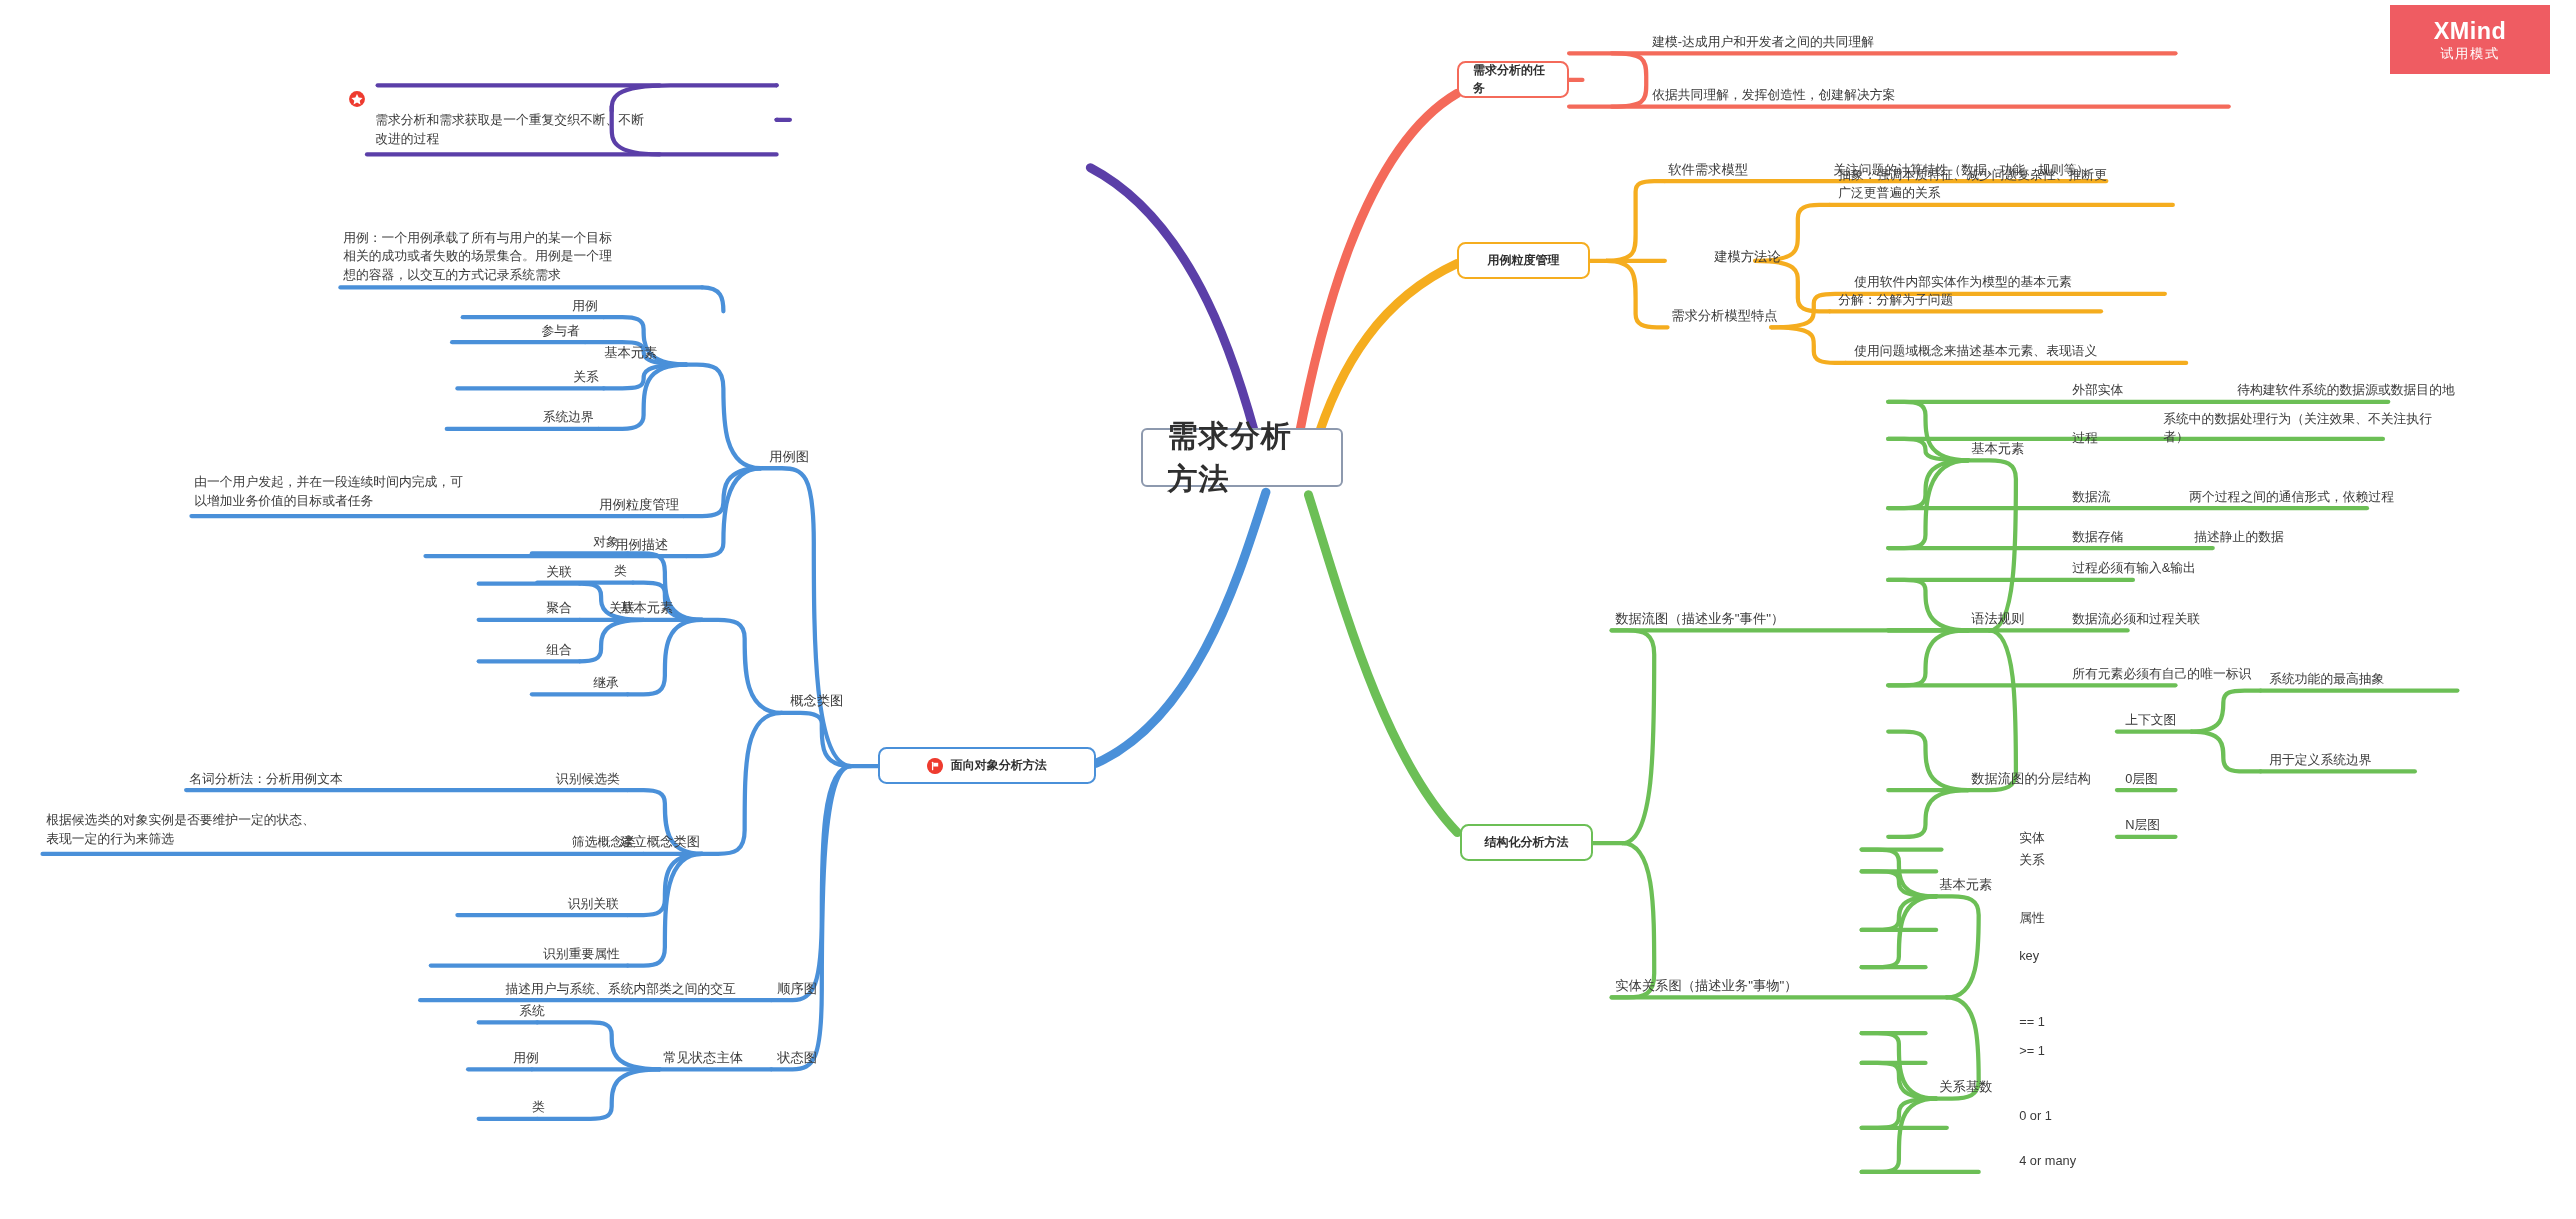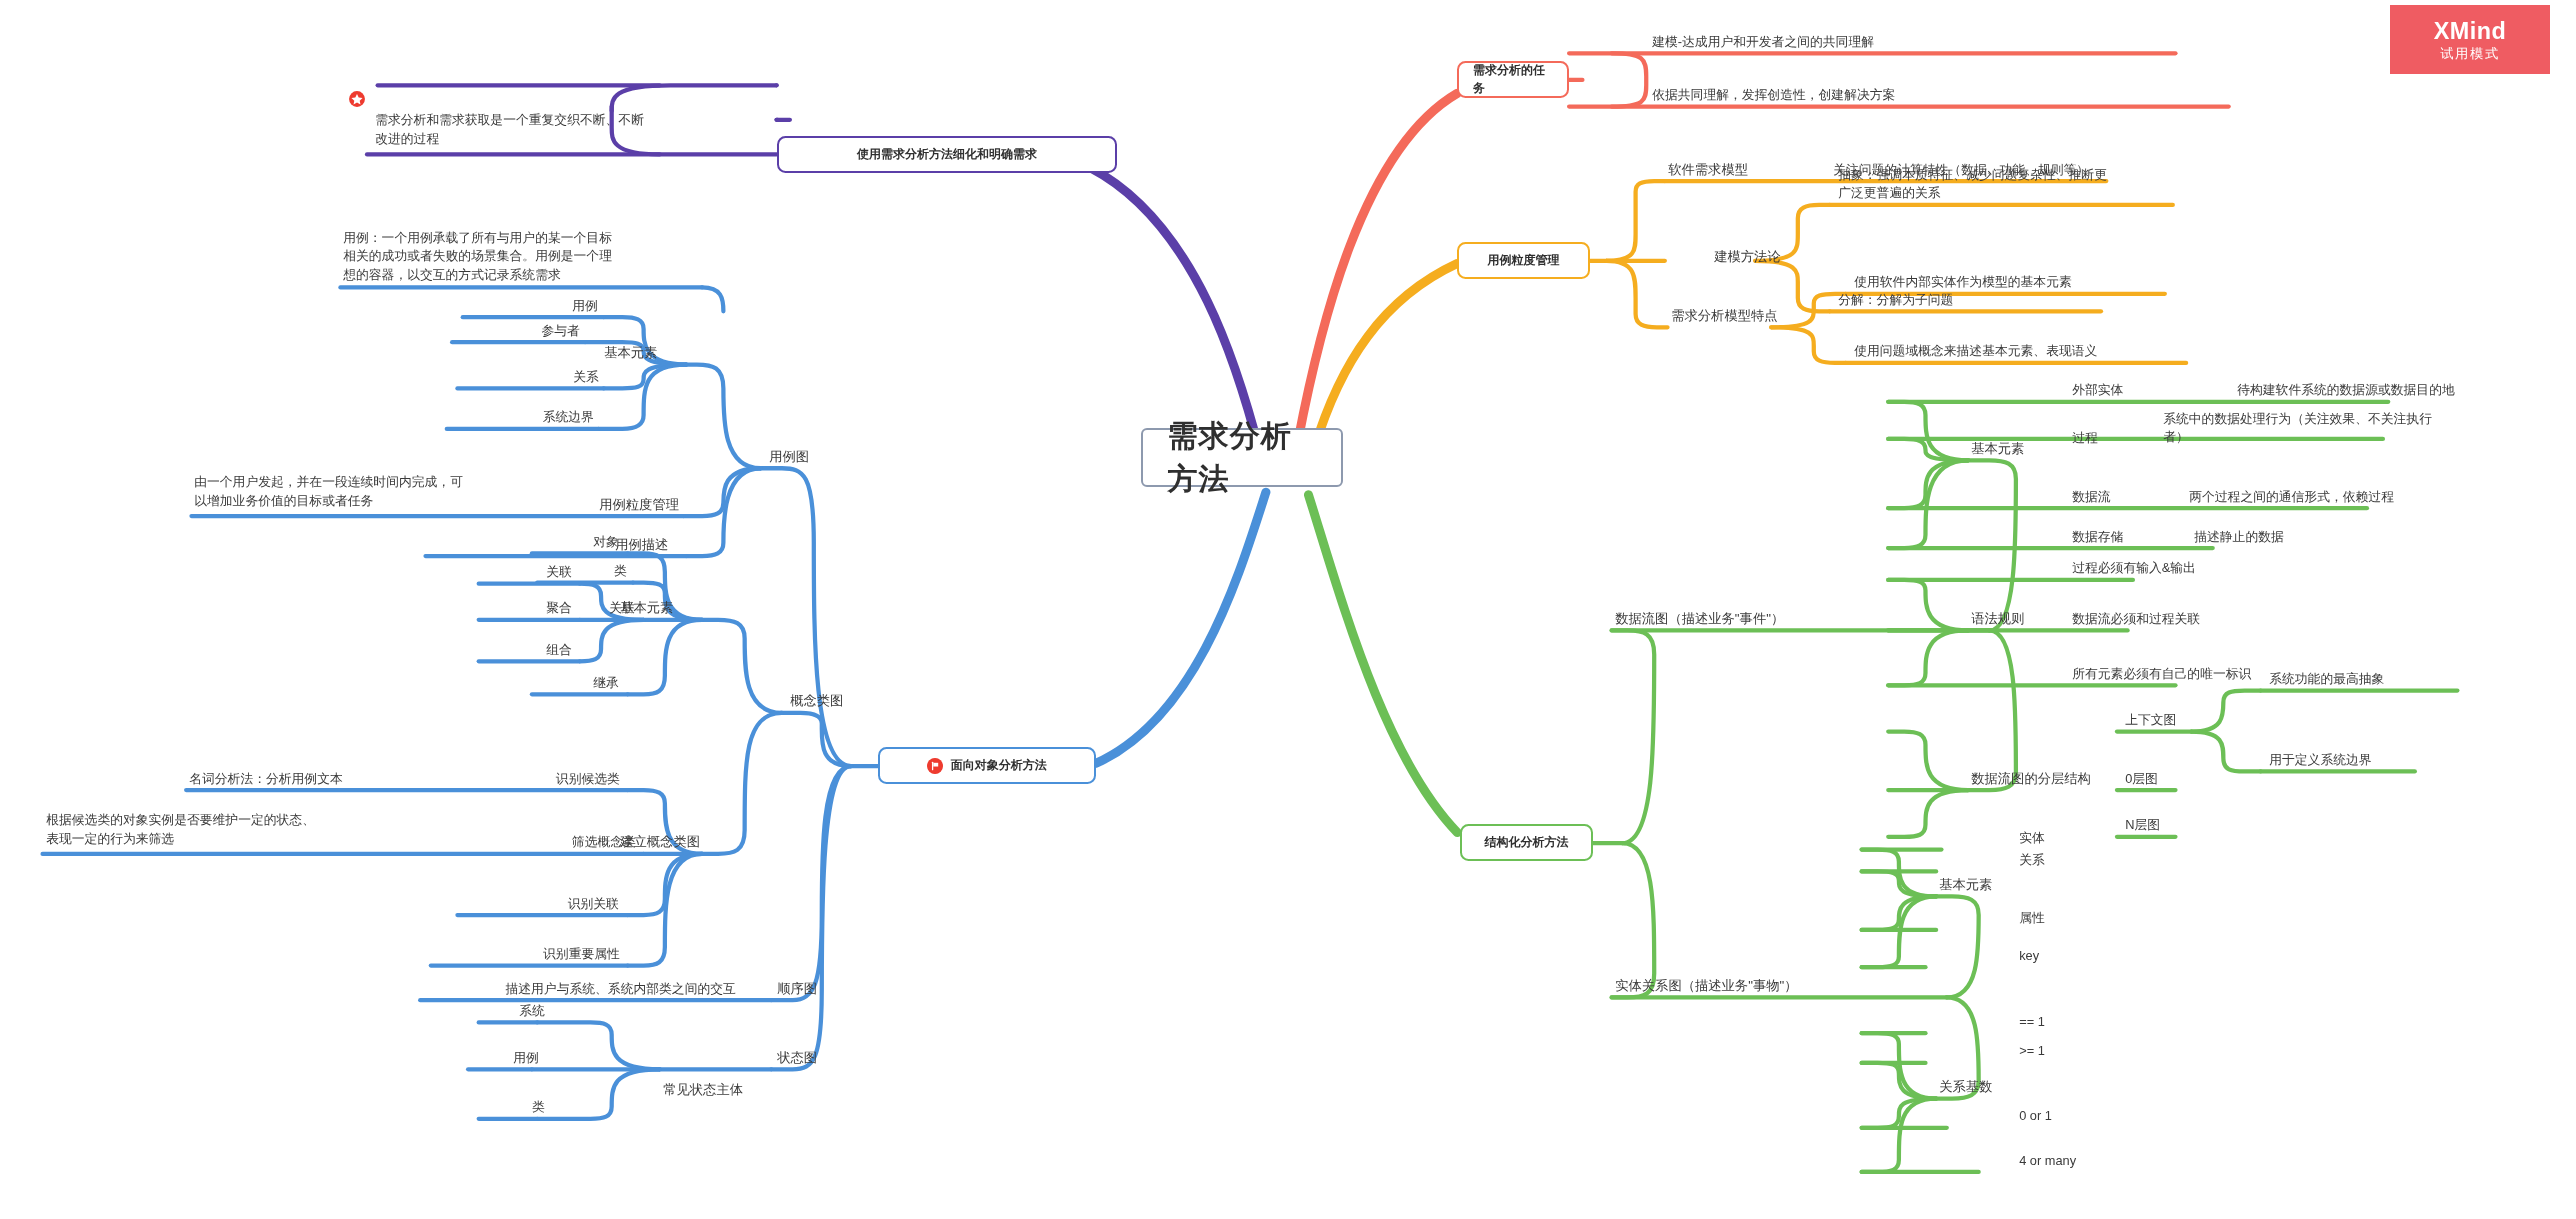--- a/index.html
+++ b/index.html
@@ -300,21 +300,20 @@
       <path d="M3640 2065 C3570 2065 3570 2120 3570 2180 C3570 2200 3555 2203 3530 2203 L3500 2203" stroke="#6cbf56" stroke-width="8"></path>
       <path d="M3500 1942 L3620 1942" stroke="#6cbf56" stroke-width="8"></path>
       <path d="M3500 1998 L3620 1998" stroke="#6cbf56" stroke-width="8"></path>
       <path d="M3500 2120 L3660 2120" stroke="#6cbf56" stroke-width="8"></path>
       <path d="M3500 2203 L3720 2203" stroke="#6cbf56" stroke-width="8"></path>
     </g>
   </svg>
 
   <div class="node root" style="left:1141px;top:428px;width:202px;height:59px;">需求分析方法</div>
 
-  <div class="node main-topic purple" style="left:777px;top:136px;width:340px;height:37px;">使用需求分析方法细化和明确需求</div>
 
   <div class="marker-star" style="left:348px;top:90px;">
     <svg width="18" height="18" viewBox="0 0 34 34" xmlns="http://www.w3.org/2000/svg">
       <circle cx="17" cy="17" r="15" fill="#ee3b2f"></circle>
       <polygon points="17,7.5 20.2,14.2 27.5,15.1 22.1,20.1 23.6,27.3 17,23.6 10.4,27.3 11.9,20.1 6.5,15.1 13.8,14.2" fill="#ffffff"></polygon>
     </svg>
   </div>
   <div class="node note left" style="left:372px;top:106px;width:293px;height:48px;justify-content:flex-start;">需求分析和需求获取是一个重复交织不断、不断
 改进的过程</div>
 
@@ -381,21 +380,21 @@
   <div class="node leaf left" style="left:527px;top:832px;width:112px;height:21px;">筛选概念类</div>
   <div class="node note left" style="left:43px;top:806px;width:372px;height:48px;justify-content:flex-start;">根据候选类的对象实例是否要维护一定的状态、
 表现一定的行为来筛选</div>
   <div class="node leaf left" style="left:532px;top:894px;width:90px;height:21px;">识别关联</div>
   <div class="node leaf left" style="left:511px;top:944px;width:112px;height:21px;">识别重要属性</div>
 
   <div class="node sub right" style="left:774px;top:979px;width:74px;height:21px;">顺序图</div>
   <div class="node leaf left" style="left:420px;top:979px;width:319px;height:21px;">描述用户与系统、系统内部类之间的交互</div>
 
   <div class="node sub right" style="left:774px;top:1048px;width:74px;height:21px;">状态图</div>
-  <div class="node sub right" style="left:660px;top:1080px;width:106px;height:21px;">常见状态主体</div>
+  <div class="node sub right" style="left:660px;top:1048px;width:106px;height:21px;">常见状态主体</div>
   <div class="node leaf left" style="left:479px;top:1001px;width:69px;height:21px;">系统</div>
   <div class="node leaf left" style="left:468px;top:1048px;width:74px;height:21px;">用例</div>
   <div class="node leaf left" style="left:479px;top:1097px;width:69px;height:21px;">类</div>
 
   <div class="node main-topic green" style="left:1460px;top:824px;width:133px;height:37px;">结构化分析方法</div>
 
   <div class="node sub right" style="left:1612px;top:609px;width:245px;height:21px;">数据流图（描述业务"事件"）</div>
 
   <div class="node sub right" style="left:1968px;top:439px;width:85px;height:21px;">基本元素</div>
   <div class="node leaf right" style="left:2069px;top:380px;width:90px;height:21px;">外部实体</div>

